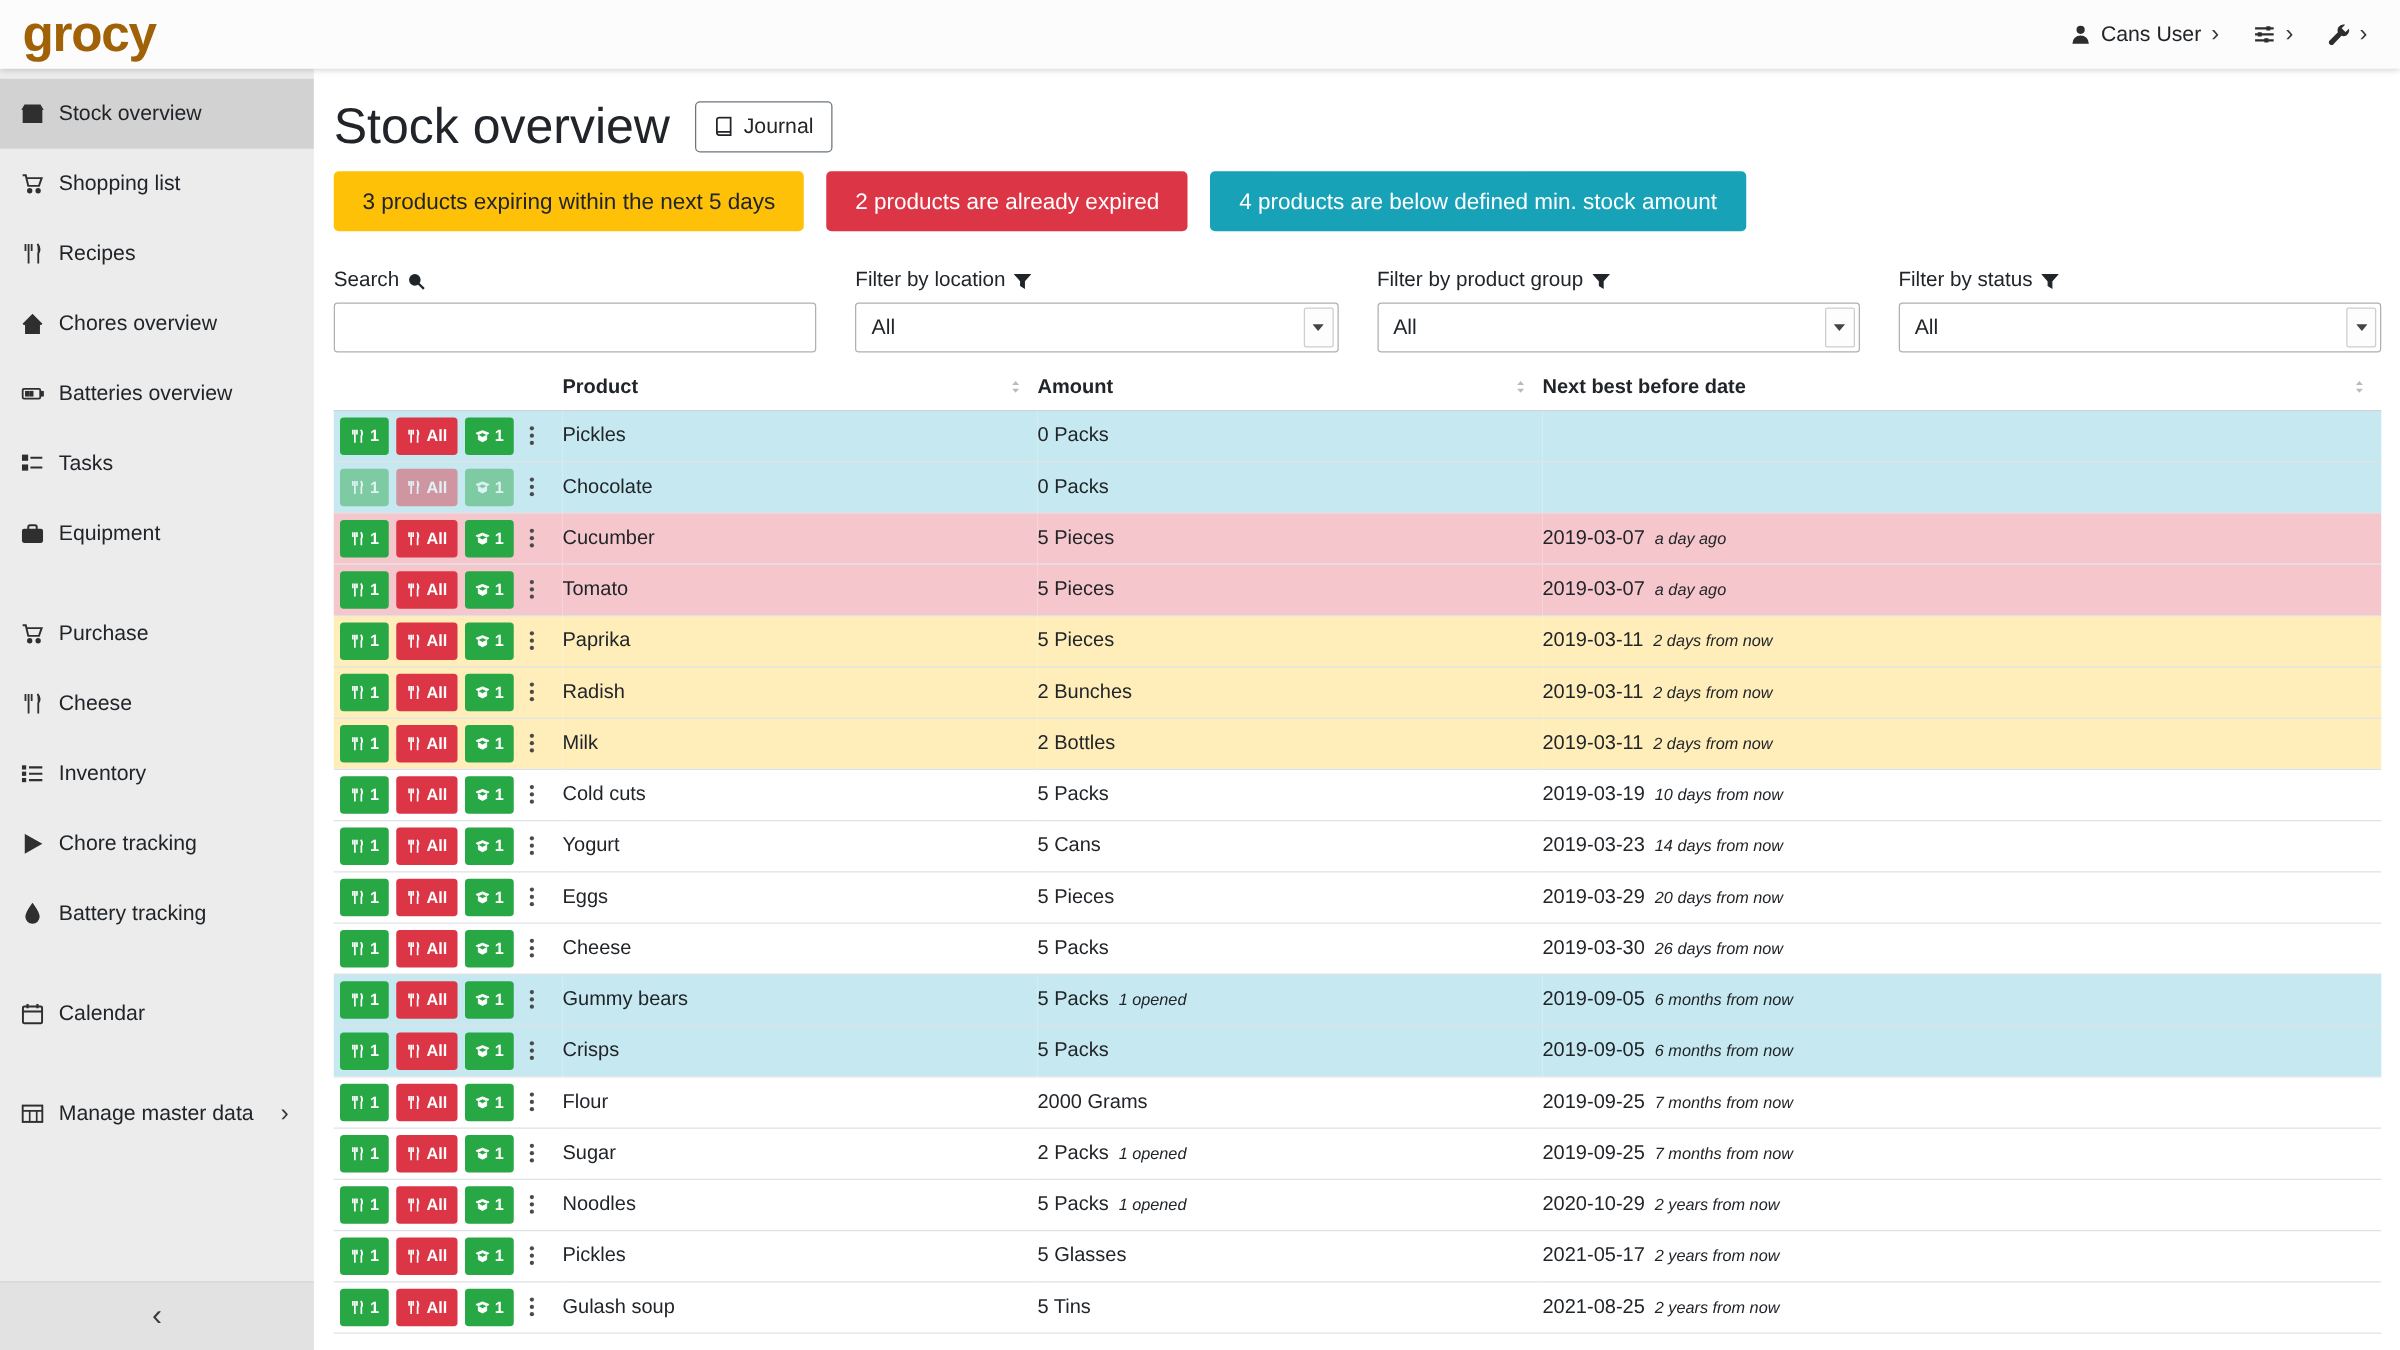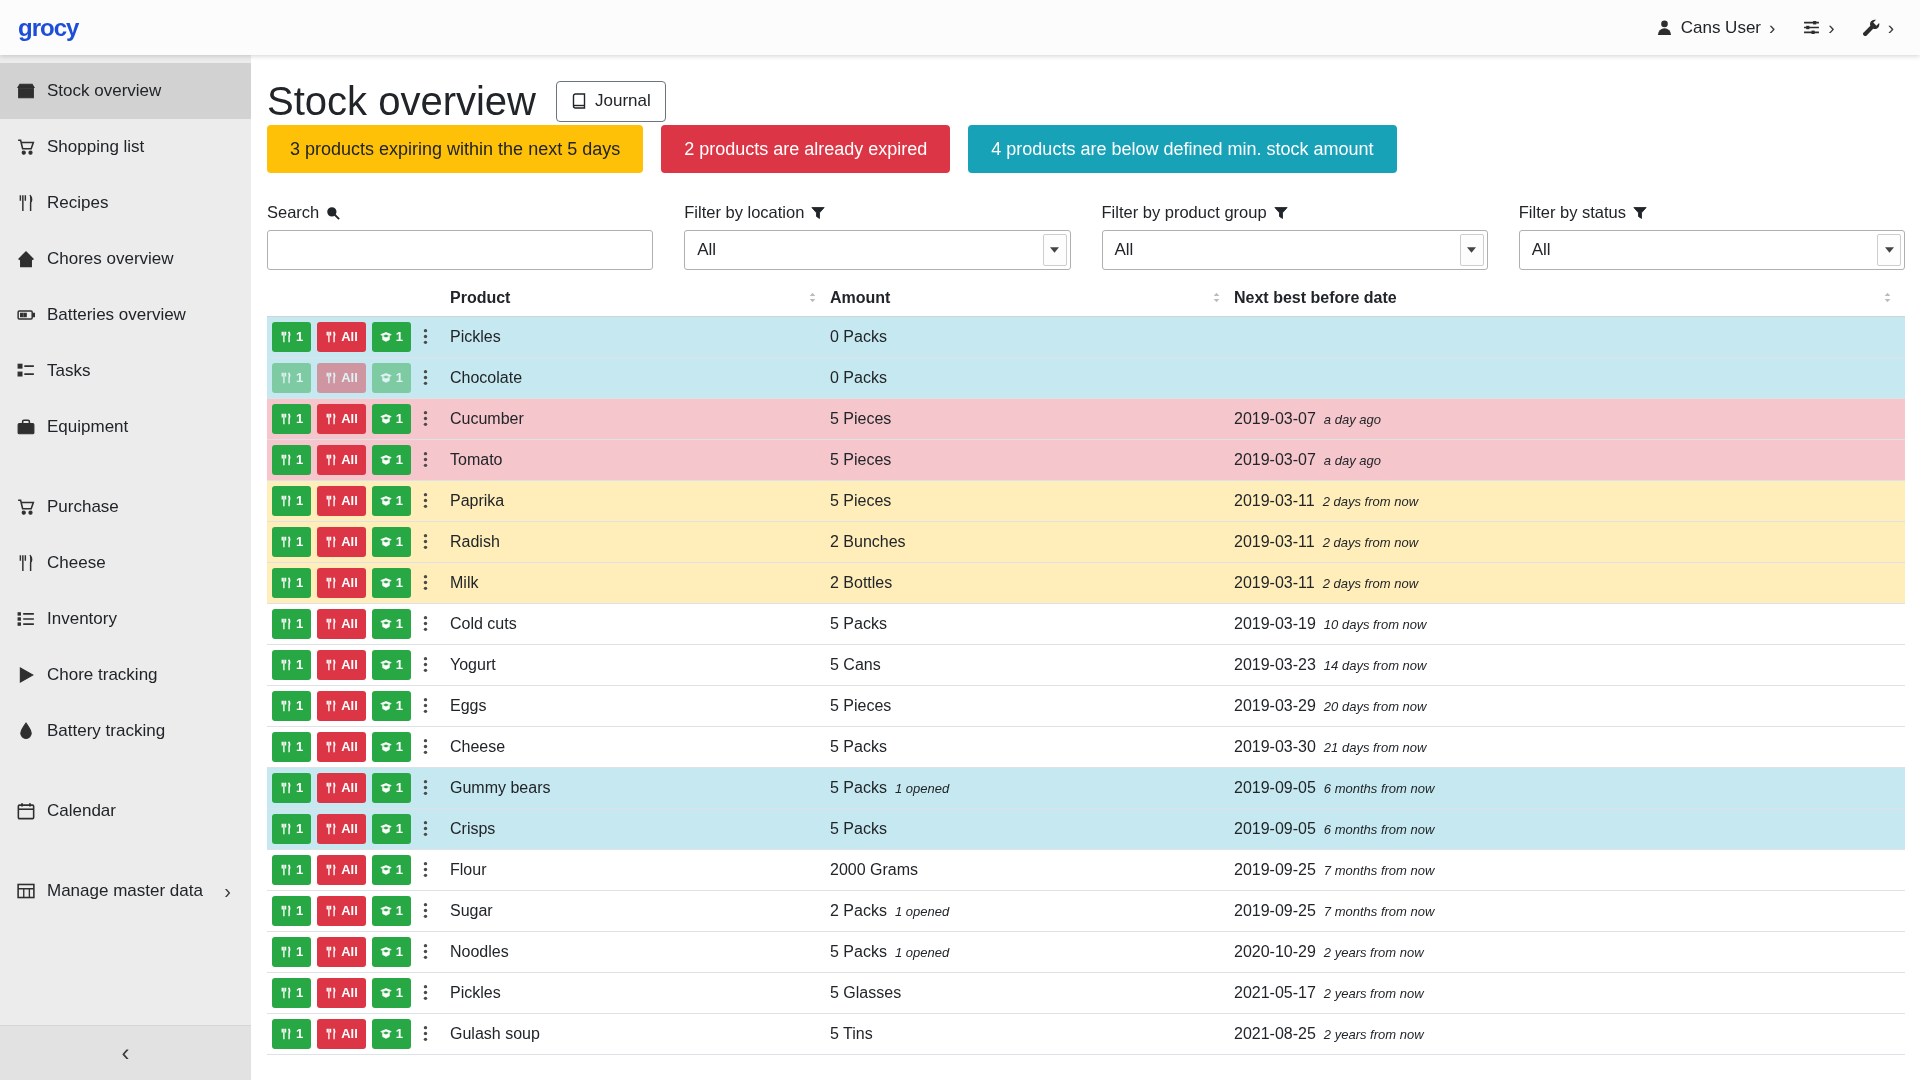--- a/index.html
+++ b/index.html
@@ -2,21 +2,21 @@
 <html><head>
 <meta charset="utf-8">
 <style>
   * { box-sizing: border-box; margin: 0; padding: 0; }
   html,body { width:1920px; height:1080px; overflow:hidden; }
   body { font-family:"Liberation Sans", sans-serif; color:#212529; background:#fff; }
 
   
   .topbar { position:relative; height:55px; background:#fcfcfc; display:flex; align-items:center;
             justify-content:space-between; padding:0 26px 0 18px; box-shadow:0 1px 5px rgba(0,0,0,.18); z-index:10; }
-  .brand { font-size:24px; font-weight:700; letter-spacing:-1px; color:#1d4ed8; cursor:pointer; }
+  .brand { font-size:41px; font-weight:700; letter-spacing:-1px; color:#a16207; cursor:pointer; }
   .topbar-right { display:flex; align-items:center; gap:28px; font-size:17px; }
   .tb-item { display:flex; align-items:center; gap:8px; cursor:pointer; color:#212529; }
   .tb-item svg { width:17px; height:17px; fill:#2d2d2d; }
   .tb-chev { font-size:19px; color:#3a3a3a; line-height:1; }
 
   
   .layout { display:flex; height:1025px; }
 
   
   .sidebar { position:relative; width:251px; background:#ececec; flex:0 0 251px; }
@@ -37,21 +37,21 @@
   .content { flex:1; background:#fff; padding:24px 15px 0 16px; overflow:hidden; }
 
   .page-head { display:flex; align-items:center; gap:14px; }
   .page-title { font-size:40px; font-weight:500; color:#212529; line-height:1.1; }
   .page-subtitle { font-size:30px; font-weight:400; color:#6c757d; }
   .journal-btn { display:inline-flex; align-items:center; gap:8px; margin-left:6px; height:41px; padding:0 14px;
                  background:#fff; border:1px solid #6c757d; border-radius:4px; font-size:17px; color:#212529;
                  font-family:inherit; cursor:pointer; }
   .journal-btn svg { width:16px; height:16px; stroke:#212529; fill:none; }
 
-  .alerts { display:flex; gap:18px; margin-top:2px; }
+  .alerts { display:flex; gap:18px; margin-top:14px; }
   .alert { height:48px; display:inline-flex; align-items:center; padding:0 23px; border-radius:4px;
            font-size:18px; font-weight:500; cursor:pointer; }
   .alert-warning { background:#ffc107; color:#212529; }
   .alert-danger  { background:#dc3545; color:#fff; }
   .alert-info    { background:#17a2b8; color:#fff; }
 
   
   .filters { display:grid; grid-template-columns:repeat(4, 1fr); gap:31px; margin-top:30px; }
   .filter-label { display:flex; align-items:center; gap:7px; font-size:16.5px; margin-bottom:8px; }
   .filter-label svg { width:14px; height:14px; fill:#212529; stroke:#212529; }
@@ -777,21 +777,21 @@
                 <span class="btn-t">1</span>
               </button><span class="kebab">
                 <svg viewBox="0 0 4 16">
                   <circle cx="2" cy="2.5" r="1.6"></circle>
                   <circle cx="2" cy="8" r="1.6"></circle>
                   <circle cx="2" cy="13.5" r="1.6"></circle>
                 </svg>
               </span></td>
             <td>Cheese</td>
             <td>5 Packs</td>
-            <td>2019-03-30<span class="note">21 days from now</span></td>
+            <td>2019-03-30<span class="note">26 days from now</span></td>
           </tr>
           <tr class="row-info">
             <td class="cell-actions"><button class="btn btn-green">
                 <span class="btn-ic">
                   <svg viewBox="0 0 16 16" fill="none">
                     <path d="M3 1v5M5.2 1v5M7.4 1v5M5.2 4.5V15" stroke-width="1.8"></path>
                     <path d="M11.5 1c1.8 2.3 1.8 4.8.6 6.6V15" stroke-width="1.8"></path>
                   </svg>
                 </span>
                 <span class="btn-t">1</span>

